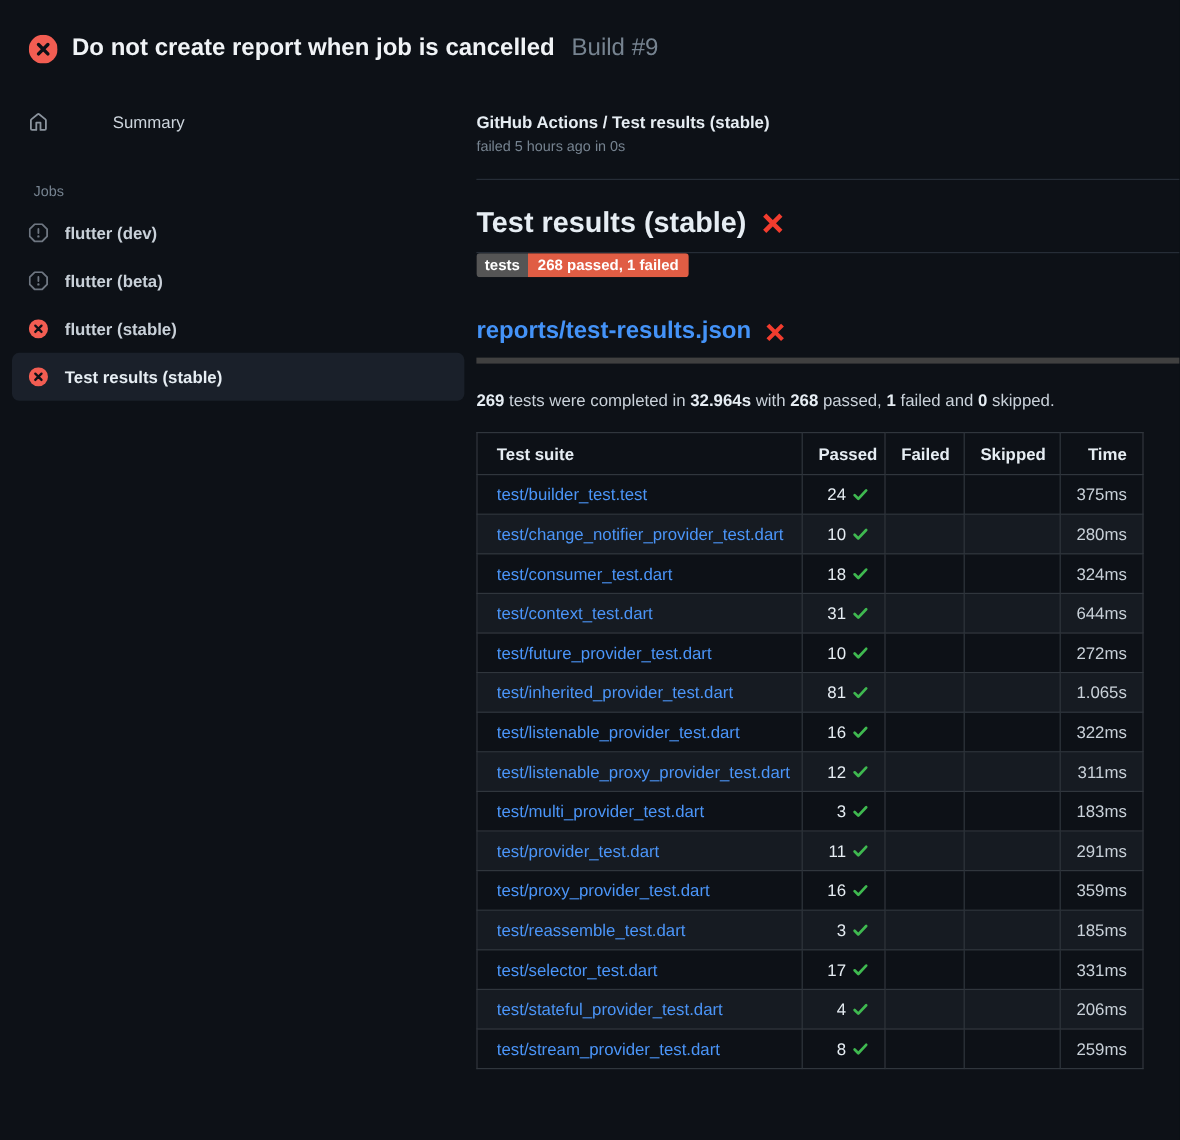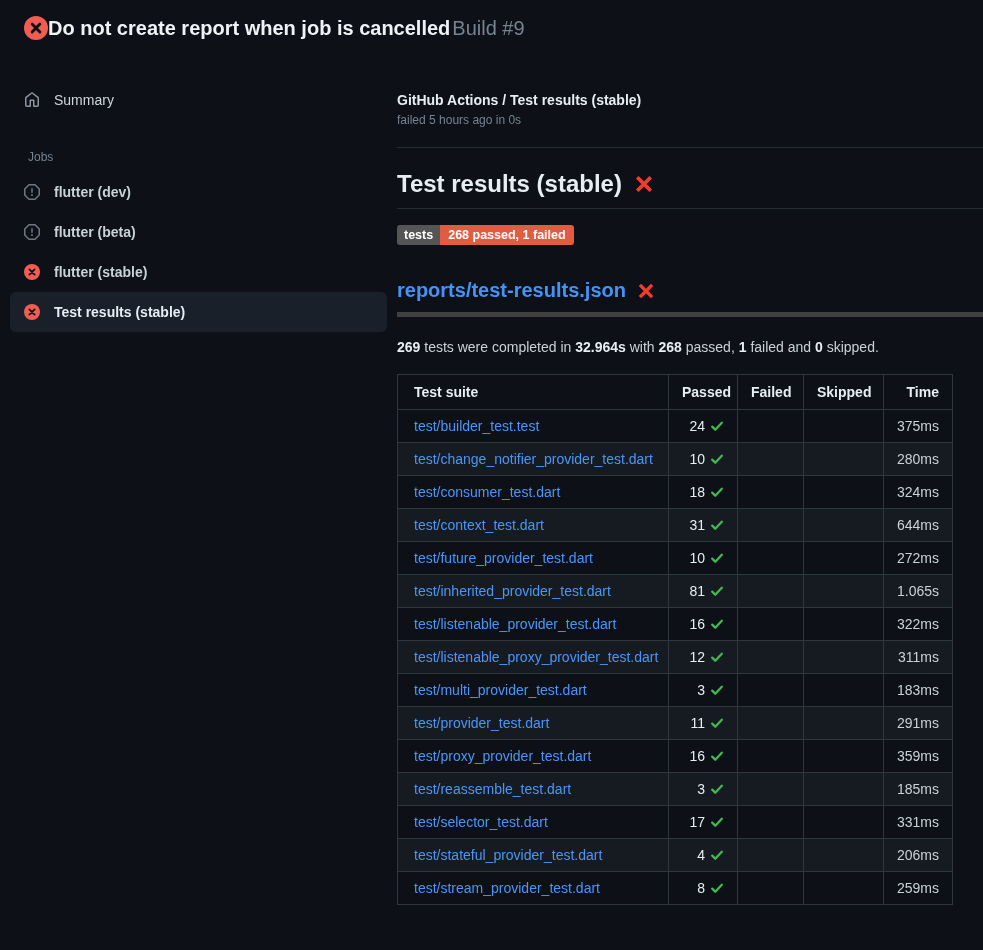--- a/index.html
+++ b/index.html
@@ -1,50 +1,50 @@
 <!DOCTYPE html>
 <html><head>
 <meta charset="utf-8">
 <style>
   * { margin:0; padding:0; box-sizing:border-box; }
   html,body { width:983px; height:950px; background:#0d1117; overflow:hidden;
     font-family:"Liberation Sans", sans-serif; color:#c9d1d9; }
 
   
-  .page-header { display:flex; align-items:center; padding:16px 24px; height:56px; }
+  .page-header { display:flex; align-items:flex-start; gap:12px; padding:29px 24px; height:56px; }
   .page-header .hdr-icon { width:24px; height:24px; flex:0 0 auto; display:block; }
   .page-header h1 { font-size:20px; font-weight:700; color:#f0f3f6; white-space:nowrap; }
   .page-header .build-no { font-size:20px; font-weight:400; color:#768390; margin-left:2px; white-space:nowrap; }
 
   
   .layout { display:flex; align-items:flex-start; }
   .sidebar { width:397px; flex:0 0 auto; padding-top:24px; }
   .main { flex:1 1 auto; padding-top:36px; min-width:0; }
 
   
   .side-item { display:flex; align-items:center; gap:14px; height:40px; padding:0 14px; margin:0 10px;
     border-radius:6px; cursor:pointer; }
   .side-item .lbl { font-size:14px; font-weight:600; color:#c9d1d9; }
-  .summary-item .lbl { font-weight:400; color:#cdd5dd; }
+  .summary-item .lbl { font-weight:400; color:#cdd5dd;margin-left:40px; }
   .side-item svg { width:16px; height:16px; flex:0 0 auto; display:block; }
   .jobs-label { font-size:12px; color:#768390; padding:0 28px; margin:30px 0 8px 0; }
   .job-item.selected { background:#1a202a; }
   .job-item.selected .lbl { color:#e6edf3; font-weight:700; }
 
   
   .breadcrumb { font-size:14px; font-weight:700; color:#e6edf3; }
   .run-meta { font-size:12px; color:#768390; margin-top:5px; }
   .divider { border:0; border-top:1px solid #262d37; margin-top:20px; }
 
   .section-h2 { display:flex; align-items:center; gap:12px; margin-top:22px;
     padding-bottom:10px; border-bottom:1px solid #262d37; }
   .section-h2 .txt { font-size:24px; font-weight:700; color:#e6edf3; }
   .section-h2 svg { width:20px; height:20px; }
 
-  .badge { display:inline-flex; margin-top:16px; border-radius:3px; overflow:hidden;
+  .badge { display:inline-flex; margin-top:0; border-radius:3px; overflow:hidden;
     font-size:12.5px; font-weight:600; color:#ffffff; line-height:20px; }
   .badge .b-label { padding:0 7px; }
   .badge .b-value { padding:0 8px; }
 
   .report-h3 { display:flex; align-items:center; gap:11px; margin-top:34px;
     padding-bottom:10px; border-bottom:5px solid #404040; }
   .report-h3 a { font-size:20px; font-weight:700; color:#4493f8; text-decoration:none; }
   .report-h3 svg { width:18px; height:18px; }
 
   .summary-line { margin-top:22px; font-size:14px; color:#c9d1d9; }

